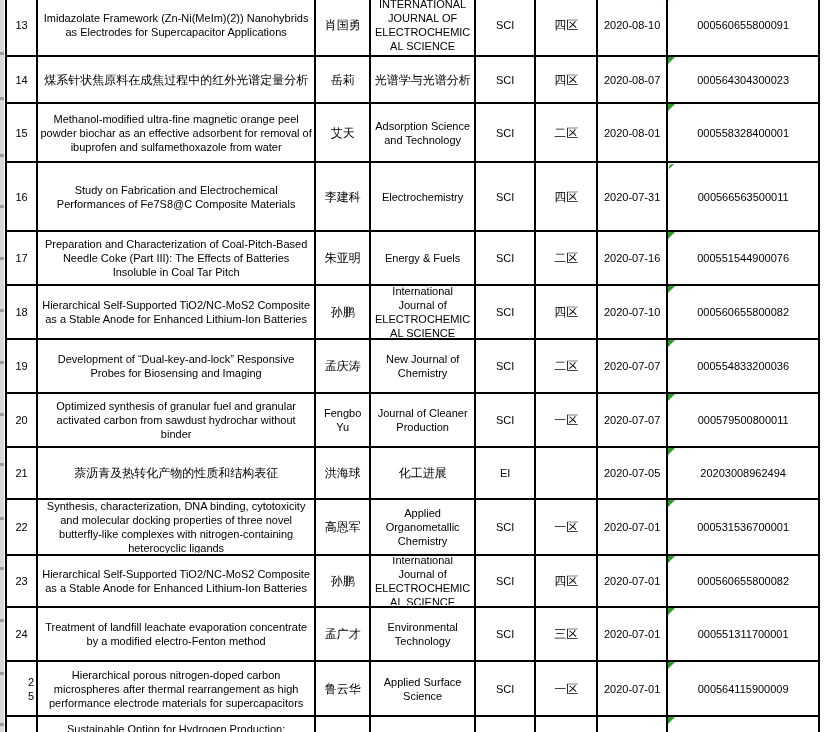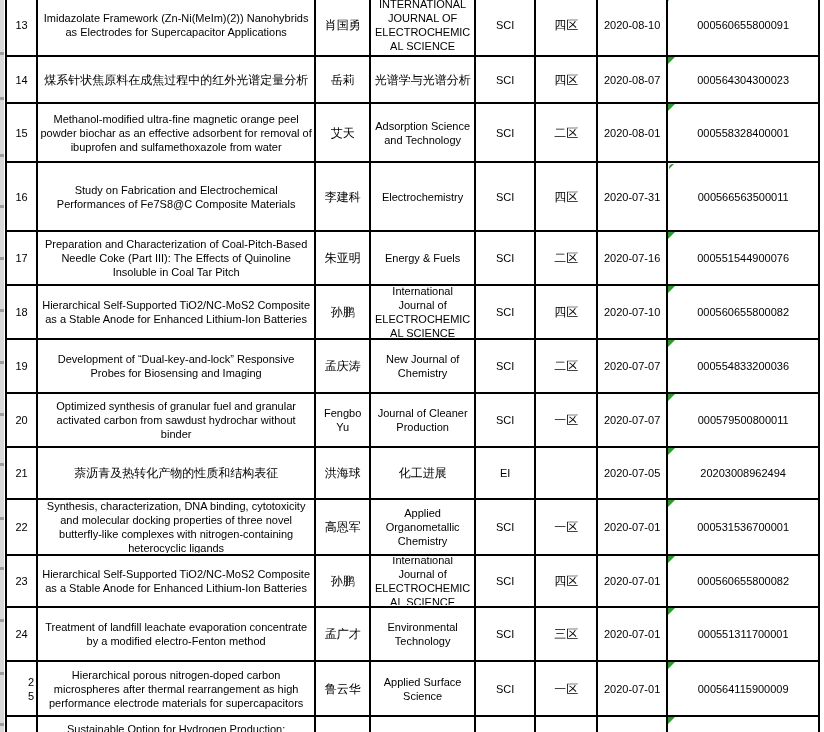--- a/index.html
+++ b/index.html
@@ -186,21 +186,21 @@
         <td class="id-cell" style="height: 51px; border-radius: 6px;">
           <span class="tri"></span>
           <div class="cv" style="height: 49px;">000566563500011</div>
         </td>
       </tr>
       <tr>
         <td style="height: 52px;">
           <div class="cv" style="height: 50px;">17</div>
         </td>
         <td style="height: 52px;">
-          <div class="cv" style="height: 50px;">Preparation and Characterization of Coal-Pitch-Based Needle Coke (Part III): The Effects of Quinoline Insoluble in Coal Tar Pitch</div>
+          <div class="cv" style="height: 50px;">Preparation and Characterization of Coal-Pitch-Based Needle Coke (Part III): The Effects of Batteries Insoluble in Coal Tar Pitch</div>
         </td>
         <td style="height: 52px;">
           <div class="cv cjk" style="height: 50px;">朱亚明</div>
         </td>
         <td style="height: 52px;">
           <div class="cv" style="height: 50px;">Energy &amp; Fuels</div>
         </td>
         <td style="height: 52px;">
           <div class="cv" style="height: 50px;">SCI</div>
         </td>

